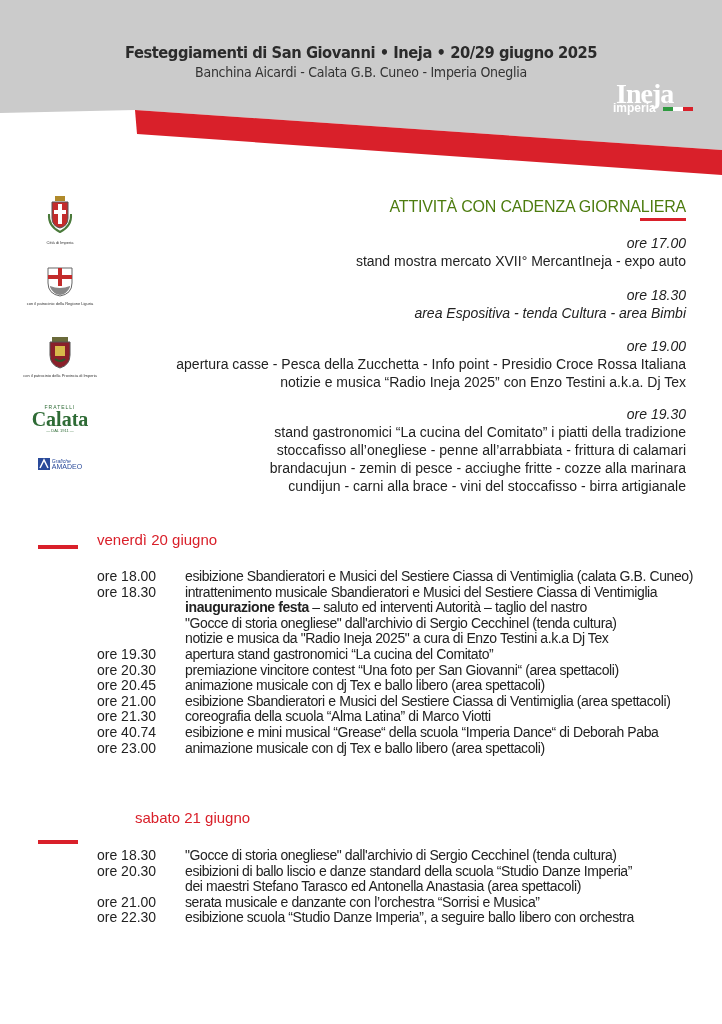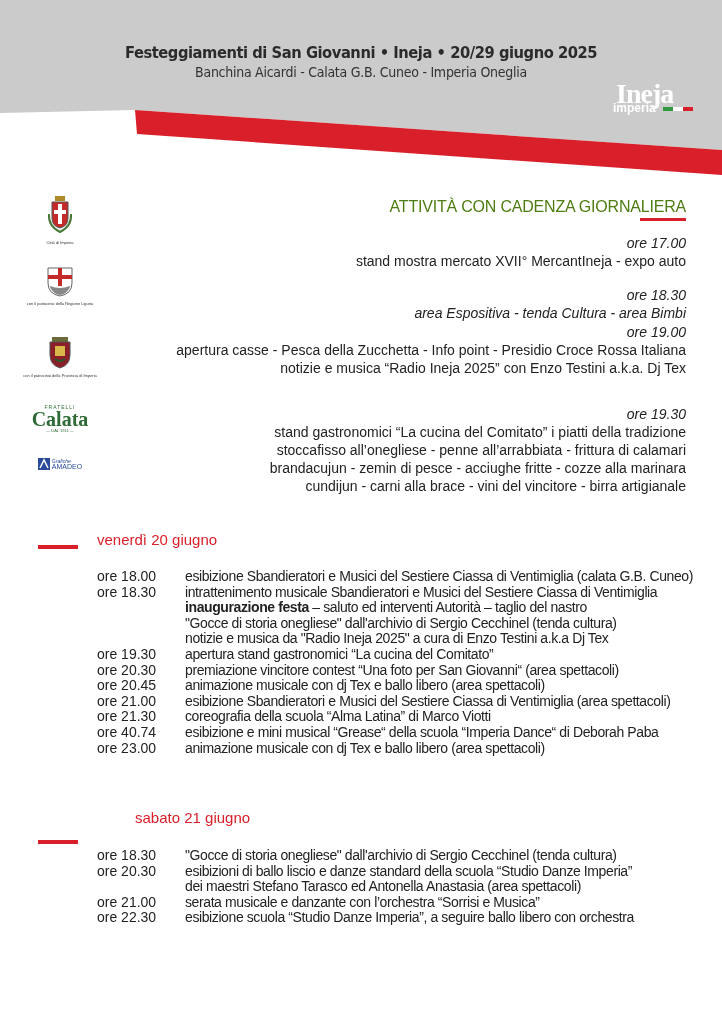--- a/index.html
+++ b/index.html
@@ -136,32 +136,32 @@
 <div class="daily-block" style="top:234px;">
   <div class="daily-time">ore 17.00</div>
   <div class="daily-line">stand mostra mercato XVII° MercantIneja - expo auto</div>
 </div>
 
 <div class="daily-block" style="top:286px;">
   <div class="daily-time">ore 18.30</div>
   <div class="daily-line italic">area Espositiva - tenda Cultura - area Bimbi</div>
 </div>
 
-<div class="daily-block" style="top:323px;">
+<div class="daily-block" style="top:337px;">
   <div class="daily-time">ore 19.00</div>
   <div class="daily-line">apertura casse - Pesca della Zucchetta - Info point - Presidio Croce Rossa Italiana</div>
   <div class="daily-line">notizie e musica “Radio Ineja 2025” con Enzo Testini a.k.a. Dj Tex</div>
 </div>
 
 <div class="daily-block" style="top:405px;">
   <div class="daily-time">ore 19.30</div>
   <div class="daily-line">stand gastronomici “La cucina del Comitato” i piatti della tradizione</div>
   <div class="daily-line">stoccafisso all’onegliese - penne all’arrabbiata - frittura di calamari</div>
   <div class="daily-line">brandacujun - zemin di pesce - acciughe fritte - cozze alla marinara</div>
-  <div class="daily-line">cundijun - carni alla brace - vini del vincitore - birra artigianale</div>
+  <div class="daily-line">cundijun - carni alla brace - vini del stoccafisso - birra artigianale</div>
 </div>
 
 <div class="day-bar" style="top:545px;"></div>
 <div class="day-title" style="top:531px;">venerdì 20 giugno</div>
 
 <div class="sched" style="top:569px;">
   <div class="sched-row">
     <span class="sched-time">ore 18.00</span>
     <span class="sched-desc">
         <span class="desc-line">esibizione Sbandieratori e Musici del Sestiere Ciassa di Ventimiglia (calata G.B. Cuneo)</span>

